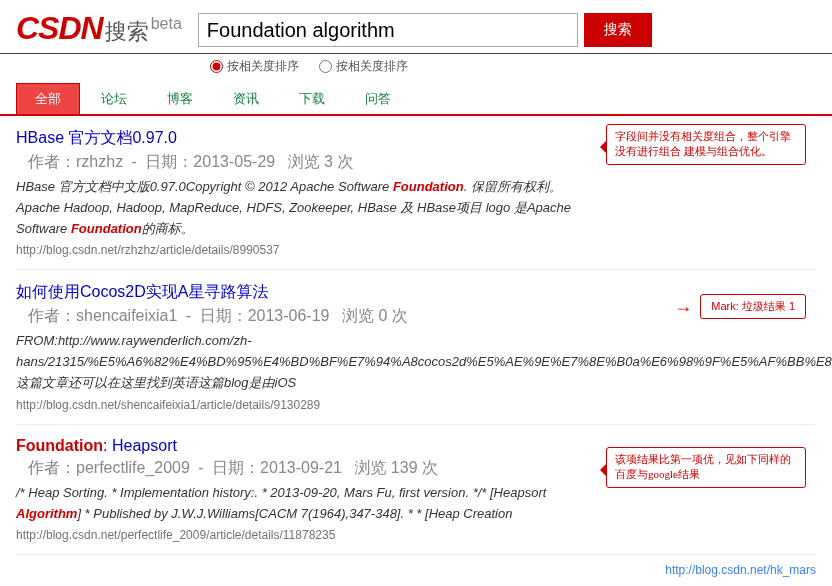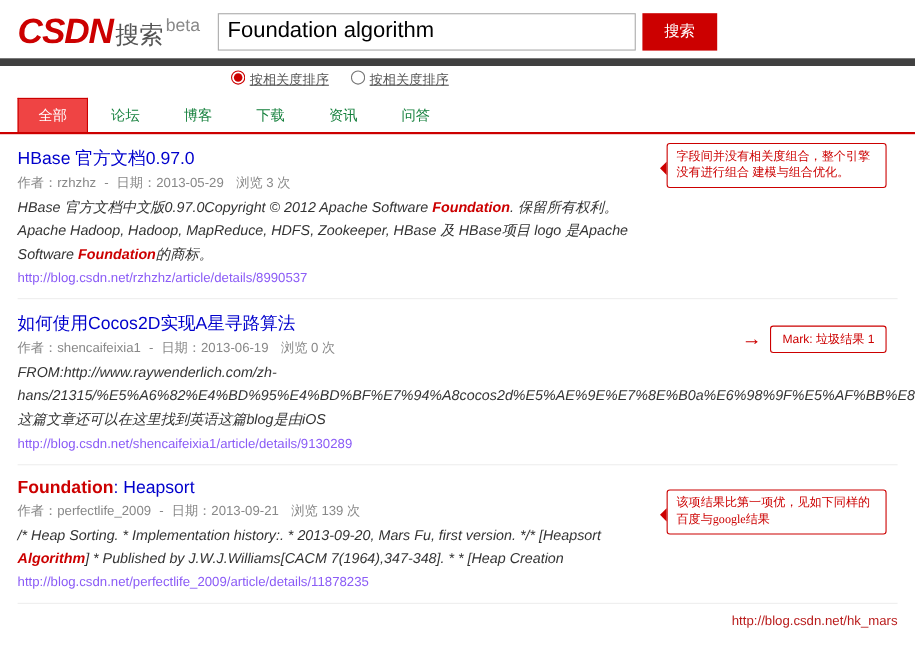--- a/index.html
+++ b/index.html
@@ -1,47 +1,47 @@
 <!DOCTYPE html>
 <html><head>
   <meta charset="utf-8">
   <style>
     * { box-sizing: border-box; margin: 0; padding: 0; }
     body { font-family: Arial, 'Microsoft YaHei', sans-serif; font-size: 13px; background: #fff; color: #333; width: 832px; }
 
     
-    .header { display: flex; align-items: center; padding: 10px 16px 6px 16px; border-bottom: 7px solid #404040; }
+    .header { display: flex; align-items: flex-end; padding: 10px 16px 6px 16px; border-bottom: 1px solid #404040; }
     .logo { display: flex; align-items: flex-end; margin-right: 16px; }
     .logo-csdn { font-size: 32px; font-weight: bold; color: #c00; font-style: italic; letter-spacing: -1px; }
     .logo-search { font-size: 22px; color: #555; margin-left: 2px; }
     .logo-beta { font-size: 16px; color: #888; margin-left: 2px; margin-bottom: 14px; }
     .search-bar { display: flex; align-items: center; gap: 6px; }
     .search-input { width: 380px; height: 34px; border: 1px solid #aaa; padding: 0 8px; font-size: 20px; outline: none; }
     .search-button { height: 34px; padding: 0 20px; background: #c00; color: #fff; border: none; font-size: 14px; cursor: pointer; }
 
     
     .sort-row { padding: 4px 16px 8px 210px; display: flex; align-items: center; gap: 20px; }
-    .radio-label { display: flex; align-items: flex-start; gap: 4px; font-size: 12px; color: #555; cursor: pointer; text-decoration: underline; }
+    .radio-label { display: flex; align-items: center; gap: 4px; font-size: 12px; color: #555; cursor: pointer; }
     .radio-label input[type=radio] { accent-color: #c00; }
 
     
     .tabs { display: flex; border-bottom: 2px solid #c00; padding: 0 16px; }
     .tab { padding: 6px 18px; font-size: 13px; cursor: pointer; border: 1px solid transparent; border-bottom: none; margin-right: 2px; color: #15803d; }
     .tab.active { background: #ef4444; color: #fff; border-color: #c00; }
 
     
     .results { padding: 0 16px; position: relative; }
     .result-item { padding: 12px 0; border-bottom: 1px solid #eee; position: relative; }
     .result-title { font-size: 16px; color: #00c; text-decoration: none; }
     .result-title .highlight { color: #c00; font-weight: bold; }
-    .result-meta { font-size: 12px; color: #888; margin: 3px 0; }
+    .result-meta { font-size: 16px; color: #888; margin: 3px 12px; }
     .result-meta a { color: #888; text-decoration: none; }
     .result-snippet { font-size: 13px; color: #333; line-height: 1.6; margin: 4px 0; font-style: italic; }
     .result-snippet .highlight { color: #c00; font-weight: bold; }
-    .result-url { font-size: 12px; color: #8b5cf6; margin-top: 3px; }
+    .result-url { font-size: 12px; color: #737373; margin-top: 3px; }
 
     
     .annotation { position: absolute; right: 10px; border: 1px solid #c00; border-radius: 3px; background: #fff; padding: 4px 8px; font-size: 11px; color: #c00; z-index: 10; cursor: default; }
     .annotation::before {
       content: '';
       position: absolute;
       border: 6px solid transparent;
     }
     .ann1 { top: 8px; right: 10px; width: 200px; line-height: 1.4; }
     .ann1::before {
@@ -81,22 +81,22 @@
   <label class="radio-label">
     <input type="radio" name="sort" style="">
     <span>按相关度排序</span>
   </label>
 </div>
 
 <div class="tabs">
   <div class="tab active">全部</div>
   <div class="tab">论坛</div>
   <div class="tab">博客</div>
+  <div class="tab">资讯</div>
   <div class="tab">下载</div>
-  <div class="tab">资讯</div>
   <div class="tab">问答</div>
 </div>
 
 <div class="results">
 
   <div class="result-item" style="padding-right: 220px;">
     <div class="annotation ann1">
       字段间并没有相关度组合，整个引擎没有进行组合 建模与组合优化。
     </div>
     <a href="#" class="result-title">HBase 官方文档0.97.0</a>
@@ -138,15 +138,15 @@
       <span class="separator">-</span> 日期：<span>2013-09-21</span>
       <span class="separator"> </span> 浏览 139 次
     </div>
     <div class="result-snippet">
       /* Heap Sorting. * Implementation history:. * 2013-09-20, Mars Fu, first version. */* [Heapsort <span class="highlight">Algorithm</span>] * Published by J.W.J.Williams[CACM 7(1964),347-348]. * * [Heap Creation
     </div>
     <div class="result-url">http://blog.csdn.net/perfectlife_2009/article/details/11878235</div>
   </div>
 
   <div style="position:relative; padding: 8px 0; display:flex; justify-content:flex-end;">
-    <span style="color:#b91c1c; font-size:12px;">http://blog.csdn.net/hk_mars</span>
+    <span style="color:#3b82f6; font-size:12px;">http://blog.csdn.net/hk_mars</span>
   </div>
 </div>
 
 </body></html>

